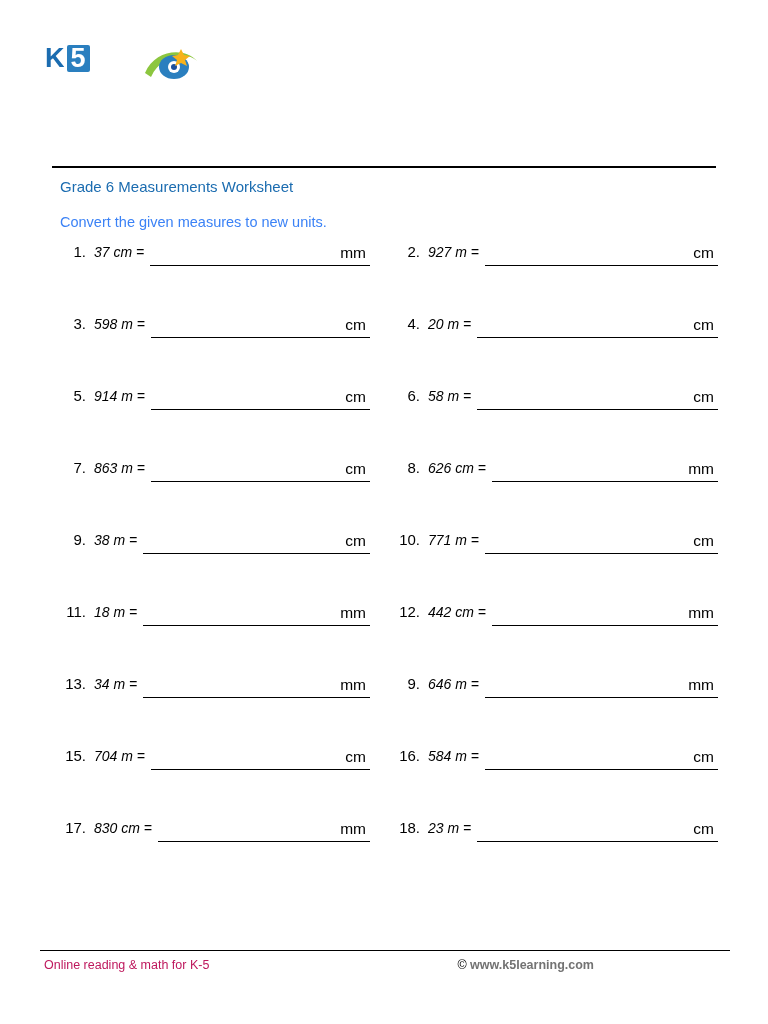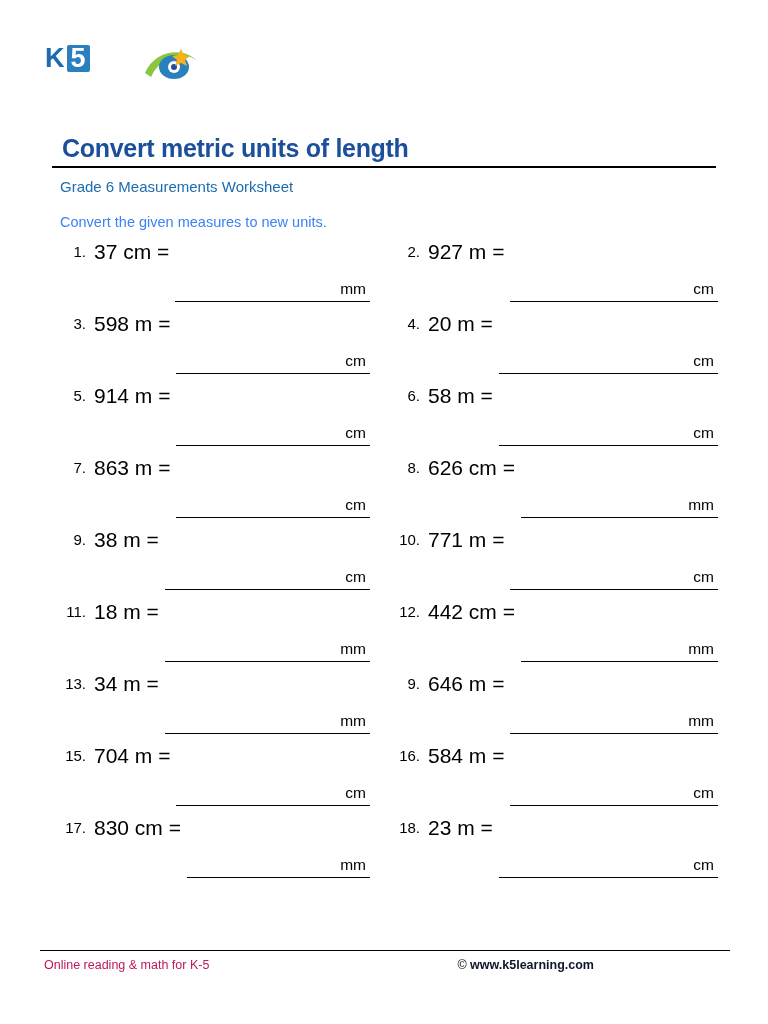--- a/index.html
+++ b/index.html
@@ -121,33 +121,33 @@
   }
   .num {
     width: 34px;
     text-align: right;
     font-size: 15px;
     padding-right: 8px;
     flex: 0 0 auto;
     line-height: 22px;
   }
   .expr {
-    font-size: 21px;
+    font-size: 14px;
     white-space: nowrap;
     flex: 0 0 auto;
     line-height: 22px;
+    font-style: italic;
   }
   .answer {
     flex: 1 1 auto;
     border-bottom: 1.2px solid #000000;
     height: 24px;
     margin-left: 6px;
     margin-right: 2px;
     position: relative;
-    margin-top: 36px;
   }
   .unit {
     position: absolute;
     right: 4px;
     bottom: 2px;
     font-size: 15.5px;
     line-height: 20px;
   }
   .cell.left .answer { margin-right: 8px; }
   .cell.left { padding-right: 8px; }
@@ -170,40 +170,39 @@
   }
   .footer-right {
     position: absolute;
     right: 50px;
     top: 958px;
     font-size: 12.5px;
     color: #000000;
   }
   .footer-right .url {
     font-weight: bold;
-    color: #0f172a;
+    color: #737373;
   }
 </style>
 </head>
 <body>
 
 <div class="page">
 
   <div class="logo-wrap">
     <div class="logo-k5"><span>K</span><span class="five">5</span></div>
     <svg class="logo-swoosh" viewBox="0 0 58 48">
       <path d="M4 30 C14 6, 44 4, 56 18 C46 8, 20 12, 10 34 Z" fill="#8cc63f"></path>
       <ellipse cx="33" cy="24" rx="15" ry="12" fill="#2a7fbf"></ellipse>
       <ellipse cx="33" cy="24" rx="6" ry="6" fill="#ffffff"></ellipse>
       <ellipse cx="33" cy="24" rx="3" ry="3" fill="#1b4f9c"></ellipse>
       <path d="M40 6 l3 6 l6 1 l-5 4 l2 6 l-6 -3 l-6 3 l2 -6 l-5 -4 l6 -1 z" fill="#f7b21b"></path>
     </svg>
   </div>
 
-  <div class="title">Convert metric units of length</div>
   <div class="rule"></div>
   <div class="subtitle">Grade 6 Measurements Worksheet</div>
   <div class="instructions">Convert the given measures to new units.</div>
 
   <div class="grid">
 
     <div class="row">
       <div class="cell left">
         <span class="num">1.</span>
         <span class="expr">37 cm =</span>

